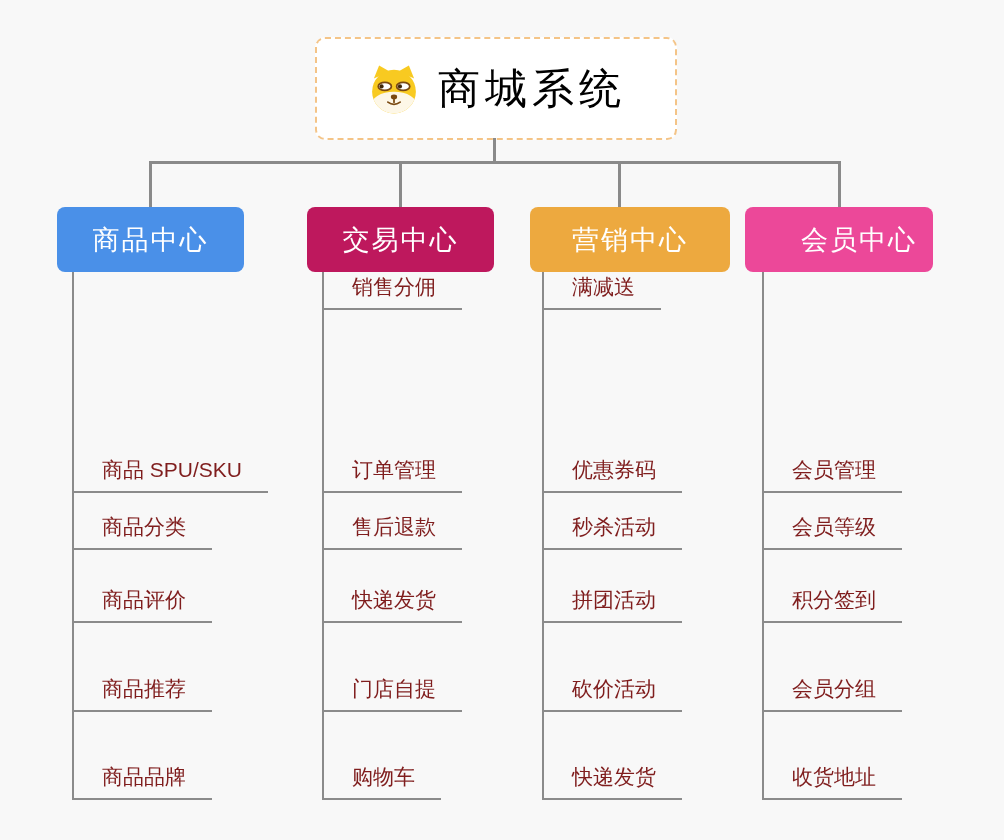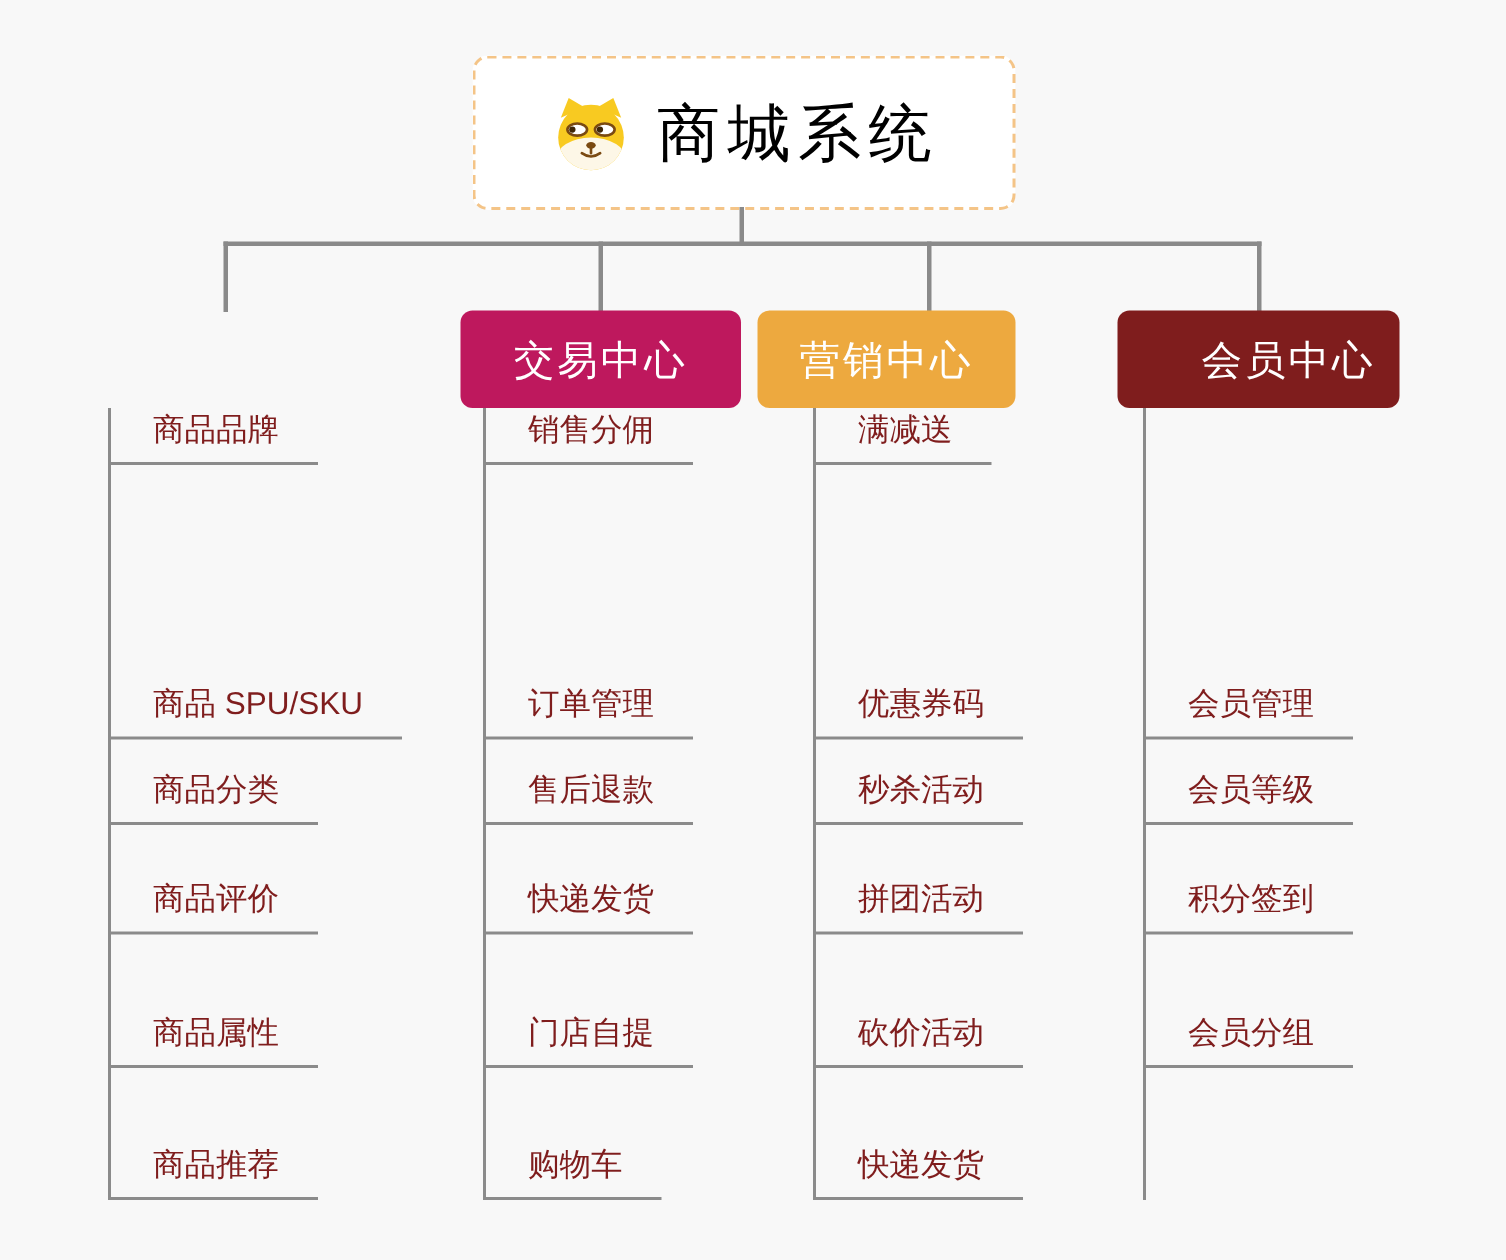--- a/index.html
+++ b/index.html
@@ -35,21 +35,21 @@
 
   
   .branch-box {
     position: absolute; top: 207px; height: 65px; width: 187px;
     border-radius: 8px;
     display: flex; align-items: center; justify-content: center;
     color: #ffffff; font-size: 27px; letter-spacing: 2px;
     cursor: default;
   }
   .bb-1 { left: 57px; }  .bb-2 { left: 307px; }
-  .bb-3 { left: 505px; width: 172px; } .bb-4 { left: 745px; width: 188px; }
+  .bb-3 { left: 530px; width: 200px; } .bb-4 { left: 745px; width: 188px; }
 
   
   .column { position: absolute; top: 272px; width: 235px; height: 530px; }
   .col-1 { left: 72px; } .col-2 { left: 322px; }
   .col-3 { left: 542px; } .col-4 { left: 762px; }
   .spine { position: absolute; left: 0; top: 0; width: 2px; height: 528px; background: #8b8b8b; }
   .item {
     position: absolute; left: 0;
     display: inline-block; white-space: nowrap;
     font-size: 21px; line-height: 30px; color: #7f1d1d;
@@ -90,30 +90,30 @@
     <span class="root-title">商城系统</span>
   </div>
 
   <div class="line root-stub"></div>
   <div class="line h-connector"></div>
   <div class="line drop drop-1"></div>
   <div class="line drop drop-2"></div>
   <div class="line drop drop-3"></div>
   <div class="line drop drop-4"></div>
 
+  <div class="branch-box bb-1" style="background-color: rgb(74, 144, 232);">商品中心</div>
   <div class="branch-box bb-2" style="background-color: #be185d;">交易中心</div>
   <div class="branch-box bb-3" style="background-color: rgb(237, 169, 63);">营销中心</div>
-  <div class="branch-box bb-4" style="background-color: #7f1d1d; padding-left: 40px;">会员中心</div>
+  <div class="branch-box bb-4" style="background-color: #ec4899; padding-left: 40px;">会员中心</div>
 
   <div class="column col-1">
     <div class="spine"></div>
     <div class="item">商品 SPU/SKU</div>
     <div class="item">商品分类</div>
     <div class="item">商品评价</div>
-    <div class="item">商品属性</div>
     <div class="item">商品推荐</div>
     <div class="item">商品品牌</div>
   </div>
 
   <div class="column col-2">
     <div class="spine"></div>
     <div class="item">订单管理</div>
     <div class="item">售后退款</div>
     <div class="item">快递发货</div>
     <div class="item">门店自提</div>
@@ -130,15 +130,16 @@
     <div class="item">快递发货</div>
     <div class="item">满减送</div>
   </div>
 
   <div class="column col-4">
     <div class="spine"></div>
     <div class="item">会员管理</div>
     <div class="item">会员等级</div>
     <div class="item">积分签到</div>
     <div class="item">会员分组</div>
+    <div class="item">收货地址</div>
   </div>
 
 </div>
 
 </body></html>

